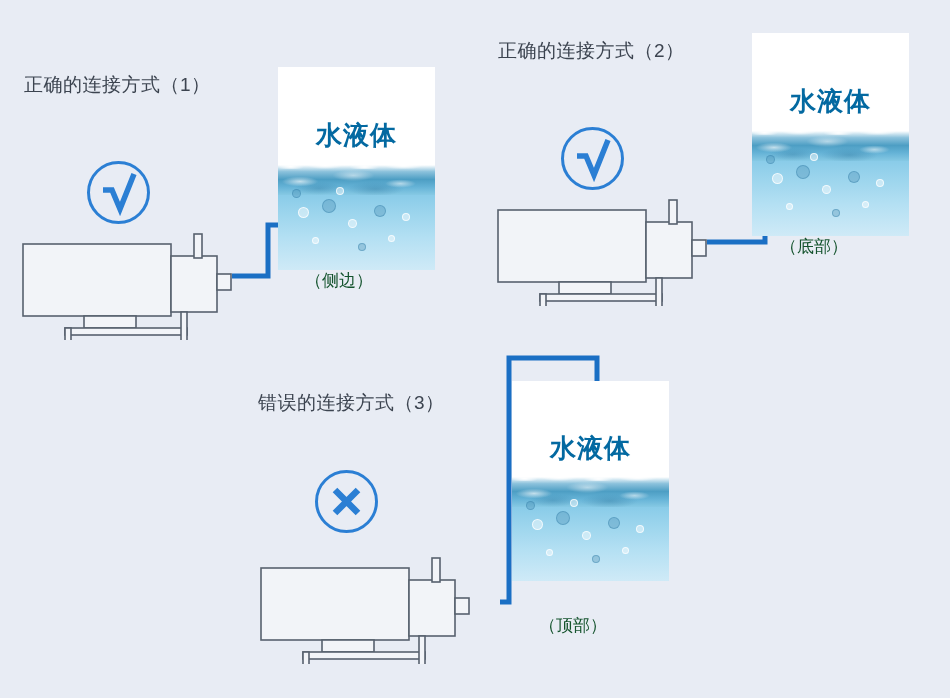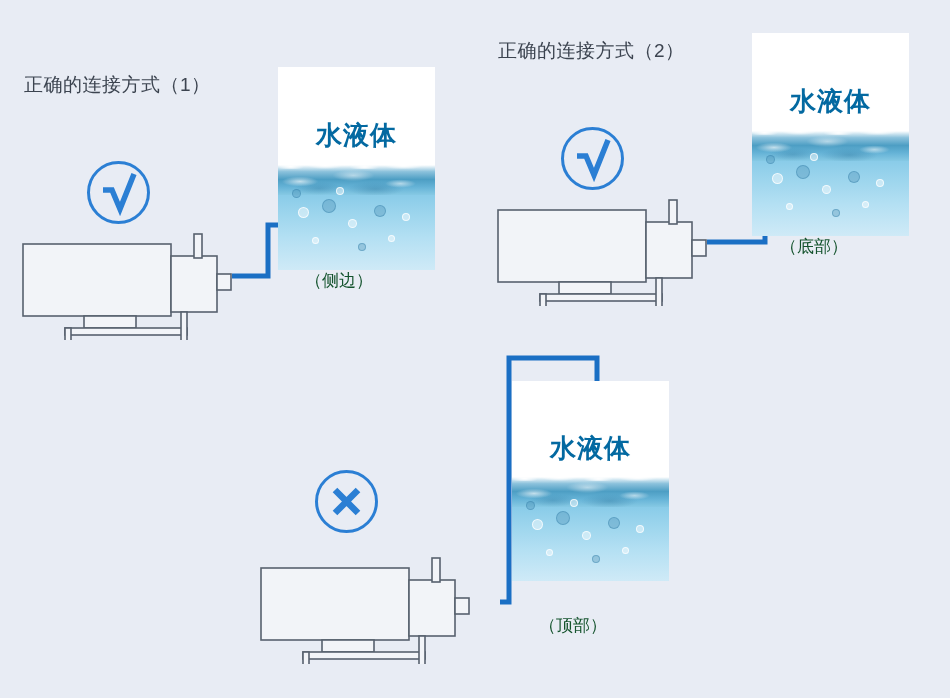--- a/index.html
+++ b/index.html
@@ -229,20 +229,21 @@
       <div class="bubble" style="left:110px;top:168px;width:5px;height:5px;"></div>
       <div class="bubble" style="left:58px;top:120px;width:6px;height:6px;"></div>
       <div class="bubble dark" style="left:14px;top:122px;width:7px;height:7px;"></div>
     </div>
 
     <div class="tank-caption" style="left:305px;top:238px;">（底部）</div>
   </div>
 
   <div class="panel" style="left:228px;top:340px;width:500px;height:358px;">
 
+    <div class="panel-title" style="left:30px;top:53px;">错误的连接方式（3）</div>
 
     <div class="badge" style="left:87px;top:130px;width:63px;height:63px;">
       <svg width="57" height="57" viewBox="0 0 57 57">
         <path d="M17 17 L40 40 M40 17 L17 40" fill="none" stroke="#2b7fd4" stroke-width="6.5" stroke-linecap="butt"></path>
       </svg>
     </div>
 
     <div class="pump" style="left:28px;top:214px;">
       <svg width="225" height="110" viewBox="0 0 225 110">
         <g fill="#f2f4f8" stroke="#57616e" stroke-width="1.6">

